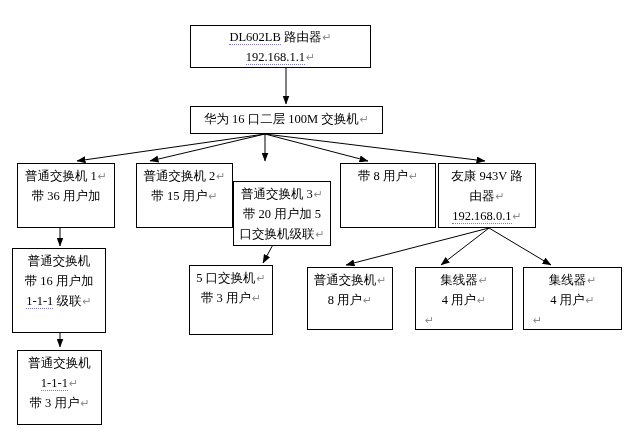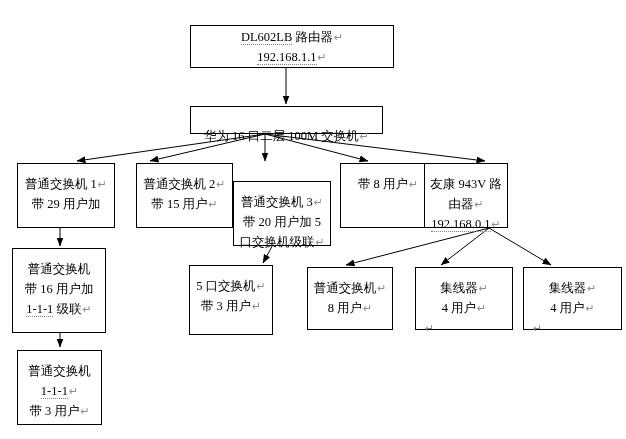--- a/index.html
+++ b/index.html
@@ -18,21 +18,21 @@
     pointer-events: none;
   }
   .node {
     position: absolute;
     box-sizing: border-box;
     border: 1px solid #000000;
     background: #ffffff;
     color: #000000;
     font-size: 12.5px;
     text-align: center;
-    padding-top: 10px;
+    padding-top: 2px;
     white-space: pre;
   }
   .node .line {
     line-height: 20px;
     height: 20px;
   }
   .node .line.left {
     text-align: left;
     padding-left: 8px;
   }
@@ -67,27 +67,27 @@
       <line class="edge" x1="265" y1="134" x2="368" y2="161" marker-end="url(#arrow)"></line>
       <line class="edge" x1="265" y1="134" x2="485" y2="161" marker-end="url(#arrow)"></line>
       <line class="edge" x1="60" y1="228" x2="60" y2="246" marker-end="url(#arrow)"></line>
       <line class="edge" x1="60" y1="333" x2="60" y2="347" marker-end="url(#arrow)"></line>
       <line class="edge" x1="282" y1="228" x2="263" y2="263" marker-end="url(#arrow)"></line>
       <line class="edge" x1="489" y1="228" x2="346" y2="265" marker-end="url(#arrow)"></line>
       <line class="edge" x1="489" y1="228" x2="441" y2="265" marker-end="url(#arrow)"></line>
       <line class="edge" x1="489" y1="228" x2="551" y2="265" marker-end="url(#arrow)"></line>
     </svg>
   <div id="nodes">
-      <div class="node" style="left: 190px; top: 25px; width: 204px; height: 43px; padding-top: 1px;"><div class="line"><span class="squiggle">DL602LB</span> 路由器<span class="mark">↵</span></div><div class="line"><span class="squiggle">192.168.1.1</span><span class="mark">↵</span></div></div>
-      <div class="node" style="left: 190px; top: 106px; width: 193px; height: 28px; padding-top: 19px;"><div class="line">华为 16 口二层 100M 交换机<span class="mark">↵</span></div></div>
-      <div class="node" style="left: 17px; top: 163px; width: 98px; height: 65px;"><div class="line">普通交换机 1<span class="mark">↵</span></div><div class="line">带 29 用户加</div></div>
+      <div class="node" style="left: 190px; top: 25px; width: 181px; height: 43px; padding-top: 1px;"><div class="line"><span class="squiggle">DL602LB</span> 路由器<span class="mark">↵</span></div><div class="line"><span class="squiggle">192.168.1.1</span><span class="mark">↵</span></div></div>
+      <div class="node" style="left: 190px; top: 106px; width: 193px; height: 28px; padding-top: 2px;"><div class="line">华为 16 口二层 100M 交换机<span class="mark">↵</span></div></div>
+      <div class="node" style="left: 17px; top: 163px; width: 98px; height: 65px;"><div class="line">普通交换机 1<span class="mark">↵</span></div><div class="line">带 36 用户加</div></div>
       <div class="node" style="left: 125px; top: 163px; width: 97px; height: 65px; margin-left: 11px;"><div class="line">普通交换机 2<span class="mark">↵</span></div><div class="line">带 15 用户<span class="mark">↵</span></div></div>
       <div class="node" style="left: 233px; top: 181px; width: 98px; height: 65px;"><div class="line">普通交换机 3<span class="mark">↵</span></div><div class="line">带 20 用户加 5</div><div class="line">口交换机级联<span class="mark">↵</span></div></div>
       <div class="node" style="left: 340px; top: 163px; width: 96px; height: 65px;"><div class="line">带 8 用户<span class="mark">↵</span></div></div>
-      <div class="node" style="left: 424px; top: 163px; width: 84px; height: 65px;"><div class="line">友康 943V 路</div><div class="line">由器<span class="mark">↵</span></div><div class="line"><span class="squiggle">192.168.0.1</span><span class="mark">↵</span></div></div>
+      <div class="node" style="left: 438px; top: 163px; width: 98px; height: 65px;"><div class="line">友康 943V 路</div><div class="line">由器<span class="mark">↵</span></div><div class="line"><span class="squiggle">192.168.0.1</span><span class="mark">↵</span></div></div>
       <div class="node" style="left: 12px; top: 248px; width: 94px; height: 85px;"><div class="line">普通交换机</div><div class="line">带 16 用户加</div><div class="line"><span class="squiggle">1-1-1</span> 级联<span class="mark">↵</span></div></div>
       <div class="node" style="left: 17px; top: 350px; width: 85px; height: 75px;"><div class="line">普通交换机</div><div class="line"><span class="squiggle">1-1-1</span><span class="mark">↵</span></div><div class="line">带 3 用户<span class="mark">↵</span></div></div>
       <div class="node" style="left: 189px; top: 265px; width: 84px; height: 70px;"><div class="line">5 口交换机<span class="mark">↵</span></div><div class="line">带 3 用户<span class="mark">↵</span></div></div>
       <div class="node" style="left: 307px; top: 267px; width: 86px; height: 63px;"><div class="line">普通交换机<span class="mark">↵</span></div><div class="line">8 用户<span class="mark">↵</span></div></div>
       <div class="node" style="left: 415px; top: 267px; width: 98px; height: 63px;"><div class="line">集线器<span class="mark">↵</span></div><div class="line">4 用户<span class="mark">↵</span></div><div class="line left"><span class="mark">↵</span></div></div>
       <div class="node" style="left: 523px; top: 267px; width: 99px; height: 63px;"><div class="line">集线器<span class="mark">↵</span></div><div class="line">4 用户<span class="mark">↵</span></div><div class="line left"><span class="mark">↵</span></div></div>
     </div>
 </div>
 
 </body></html>

